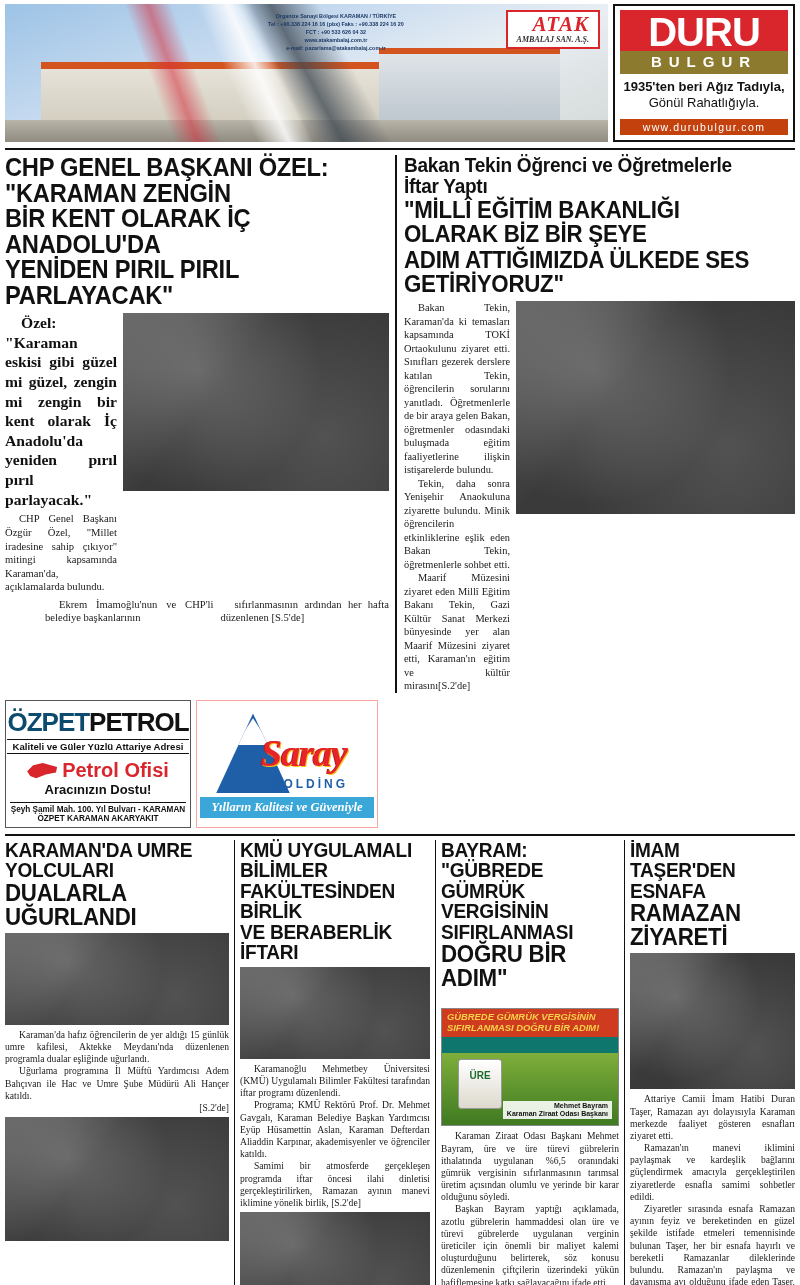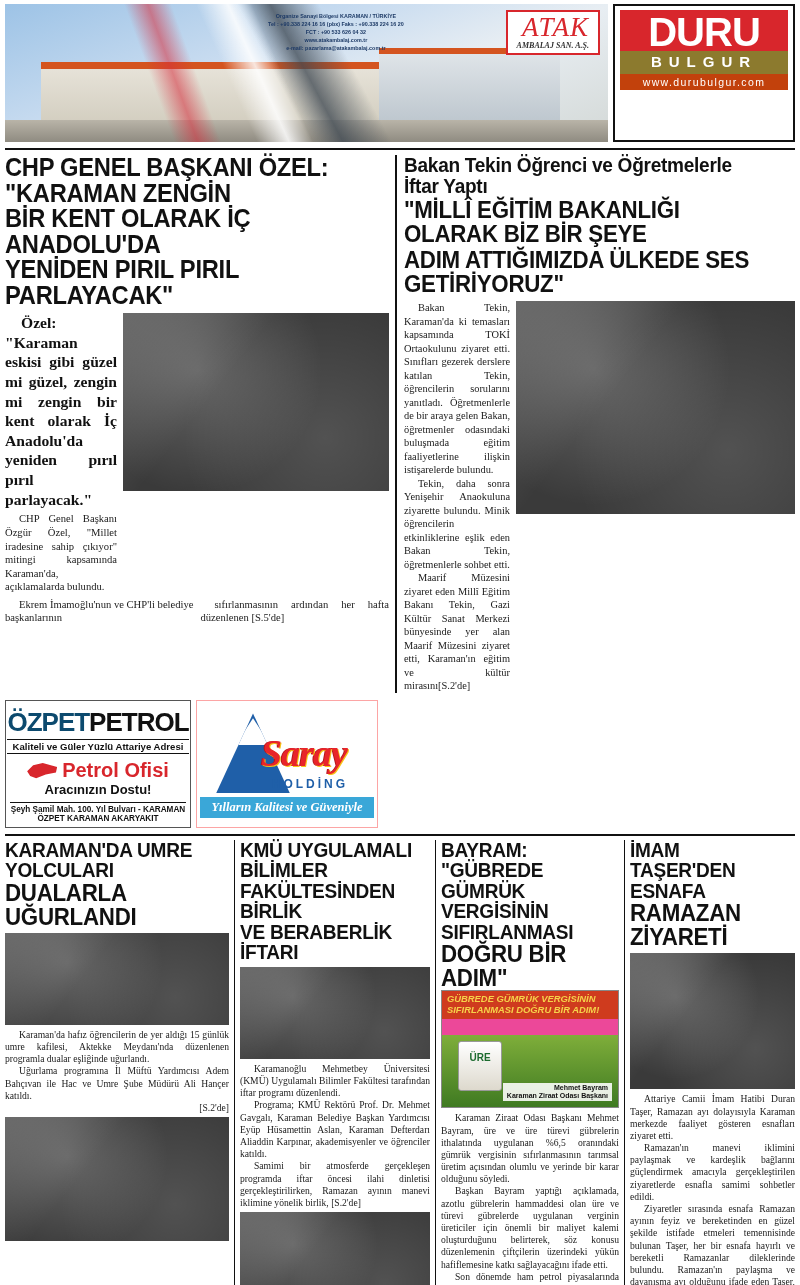--- a/index.html
+++ b/index.html
@@ -85,22 +85,22 @@
     background: linear-gradient(#dfe4e8,#b9c3cb);
     border-top: 6px solid #d4541f;
   }
   .atak-ground { position: absolute; left:0; right:0; bottom:0; height: 16%; background: linear-gradient(#b9b4a8,#8f8b81); }
   .atak-logo {
     position: absolute; right: 8px; top: 6px;
     background: #ffffff; border: 2px solid #d8262c;
     padding: 2px 9px 3px 9px; text-align: right;
   }
   .atak-logo .t1 {
-    font-family: "Liberation Serif", serif; font-style: italic; font-weight: normal;
-    font-size: 27px; color: #d8262c; line-height: 1; letter-spacing: 1px; text-align: right;
+    font-family: "Liberation Serif", serif; font-style: italic; font-weight: bold;
+    font-size: 21px; color: #d8262c; line-height: 1; letter-spacing: 1px; text-align: right;
   }
   .atak-logo .t2 { font-family: "Liberation Serif", serif; font-style: italic; font-weight: bold; font-size: 8px; color: #333; }
   .atak-contact {
     position: absolute; left: 50%; top: 8px; transform: translateX(-36%);
     font-family: "Liberation Sans", sans-serif; font-size: 5.4px; color: #1d3a66;
     text-align: center; line-height: 1.5; font-weight: bold; width: 210px;
   }
   .atak-contact .u { color: #1d3a66; }
 
   .ad-duru {
@@ -134,21 +134,21 @@
   .lead-l .hl-main { font-size: 25.5px; }
   .lead-r .k1 { font-size: 20.5px; }
   .lead-r .k2 { font-size: 24px; margin-top: 2px; }
   .lead-l .drop {
     font-family: "Liberation Serif", serif; font-weight: bold; font-size: 15.6px;
     line-height: 1.26; text-align: justify; color: #111;
   }
   .lead-l .drop p { text-indent: 16px; }
   .lead-body-l { font-size: 10.6px; line-height: 1.28; }
   .lead-body-r { font-size: 10.4px; line-height: 1.3; }
-  .lead-cols2 { display: flex; gap: 7px; margin-top: 4px; }
+  .lead-cols2 { display: flex; gap: 7px; margin-top: 4px; margin-left: 40px; }
 
   
   .mast { display: flex; gap: 5px; margin-top: 7px; height: 128px; }
   .mast-l {
     width: 186px; border: 1px solid #555; background: #fff; padding: 6px 4px 4px;
     display: flex; flex-direction: column; align-items: center; justify-content: space-between;
   }
   .ozpet { font-family: "Liberation Sans", sans-serif; font-weight: bold; font-size: 26px; letter-spacing: -1px; }
   .ozpet .r { color: #0c4a6e; }
   .ozpet .b { color: #111; }
@@ -228,21 +228,21 @@
 
   
   .mid { display: flex; gap: 5px; margin-top: 6px; border-top: 2px solid #111; padding-top: 4px; }
   .mcol { display: flex; flex-direction: column; }
   .mcol + .mcol { border-left: 1.5px solid #111; padding-left: 5px; }
   .c1 { width: 224px; } .c2 { width: 196px; } .c3 { width: 184px; } .c4 { flex: 1; }
   .mid .hl-k { font-size: 20.5px; }
   .mid .hl-k.big { font-size: 24px; }
   .mid-body { font-size: 9.6px; line-height: 1.27; margin-top: 4px; }
 
-  .gubre-ad { border: 1px solid #888; margin-top: 0; background: #ec4899; position: relative; height: 118px; overflow: hidden; }
+  .gubre-ad { border: 1px solid #888; margin-top: 18px; background: #0f766e; position: relative; height: 118px; overflow: hidden; }
   .gubre-banner {
     background: #cf3b1e; color: #f6d24a; font-family: "Liberation Sans", sans-serif;
     font-weight: bold; font-size: 9.4px; padding: 3px 5px; line-height: 1.15; font-style: italic;
   }
   .gubre-field { position:absolute; left:0; right:0; bottom:0; height:72px; background: linear-gradient(#7fae3a,#3f7a22); }
   .gubre-sack {
     position: absolute; left: 16px; bottom: 16px; width: 44px; height: 50px;
     background: linear-gradient(#ffffff,#ddd9cd); border: 1px solid #999; border-radius: 3px;
   }
   .gubre-sack::before {
@@ -282,20 +282,24 @@
       </div>
     </div>
 
     <div class="ad-duru">
       <div class="duru-top">
         <span>DURU</span>
       </div>
       <div class="duru-mid">
         <span>BULGUR</span>
       </div>
+      <div class="duru-slogan">
+        <div><b>1935'ten beri</b> <b>Ağız Tadıyla,</b></div>
+        <div>Gönül Rahatlığıyla.</div>
+      </div>
       <div class="duru-url">www.durubulgur.com</div>
     </div>
   </div>
 
   <div class="leadwrap">
 
     <div class="lead-l">
       <div class="hl hl-main">CHP GENEL BAŞKANI ÖZEL: "KARAMAN ZENGİN</div>
       <div class="hl hl-main">BİR KENT OLARAK İÇ ANADOLU'DA</div>
       <div class="hl hl-main">YENİDEN PIRIL PIRIL PARLAYACAK"</div>

